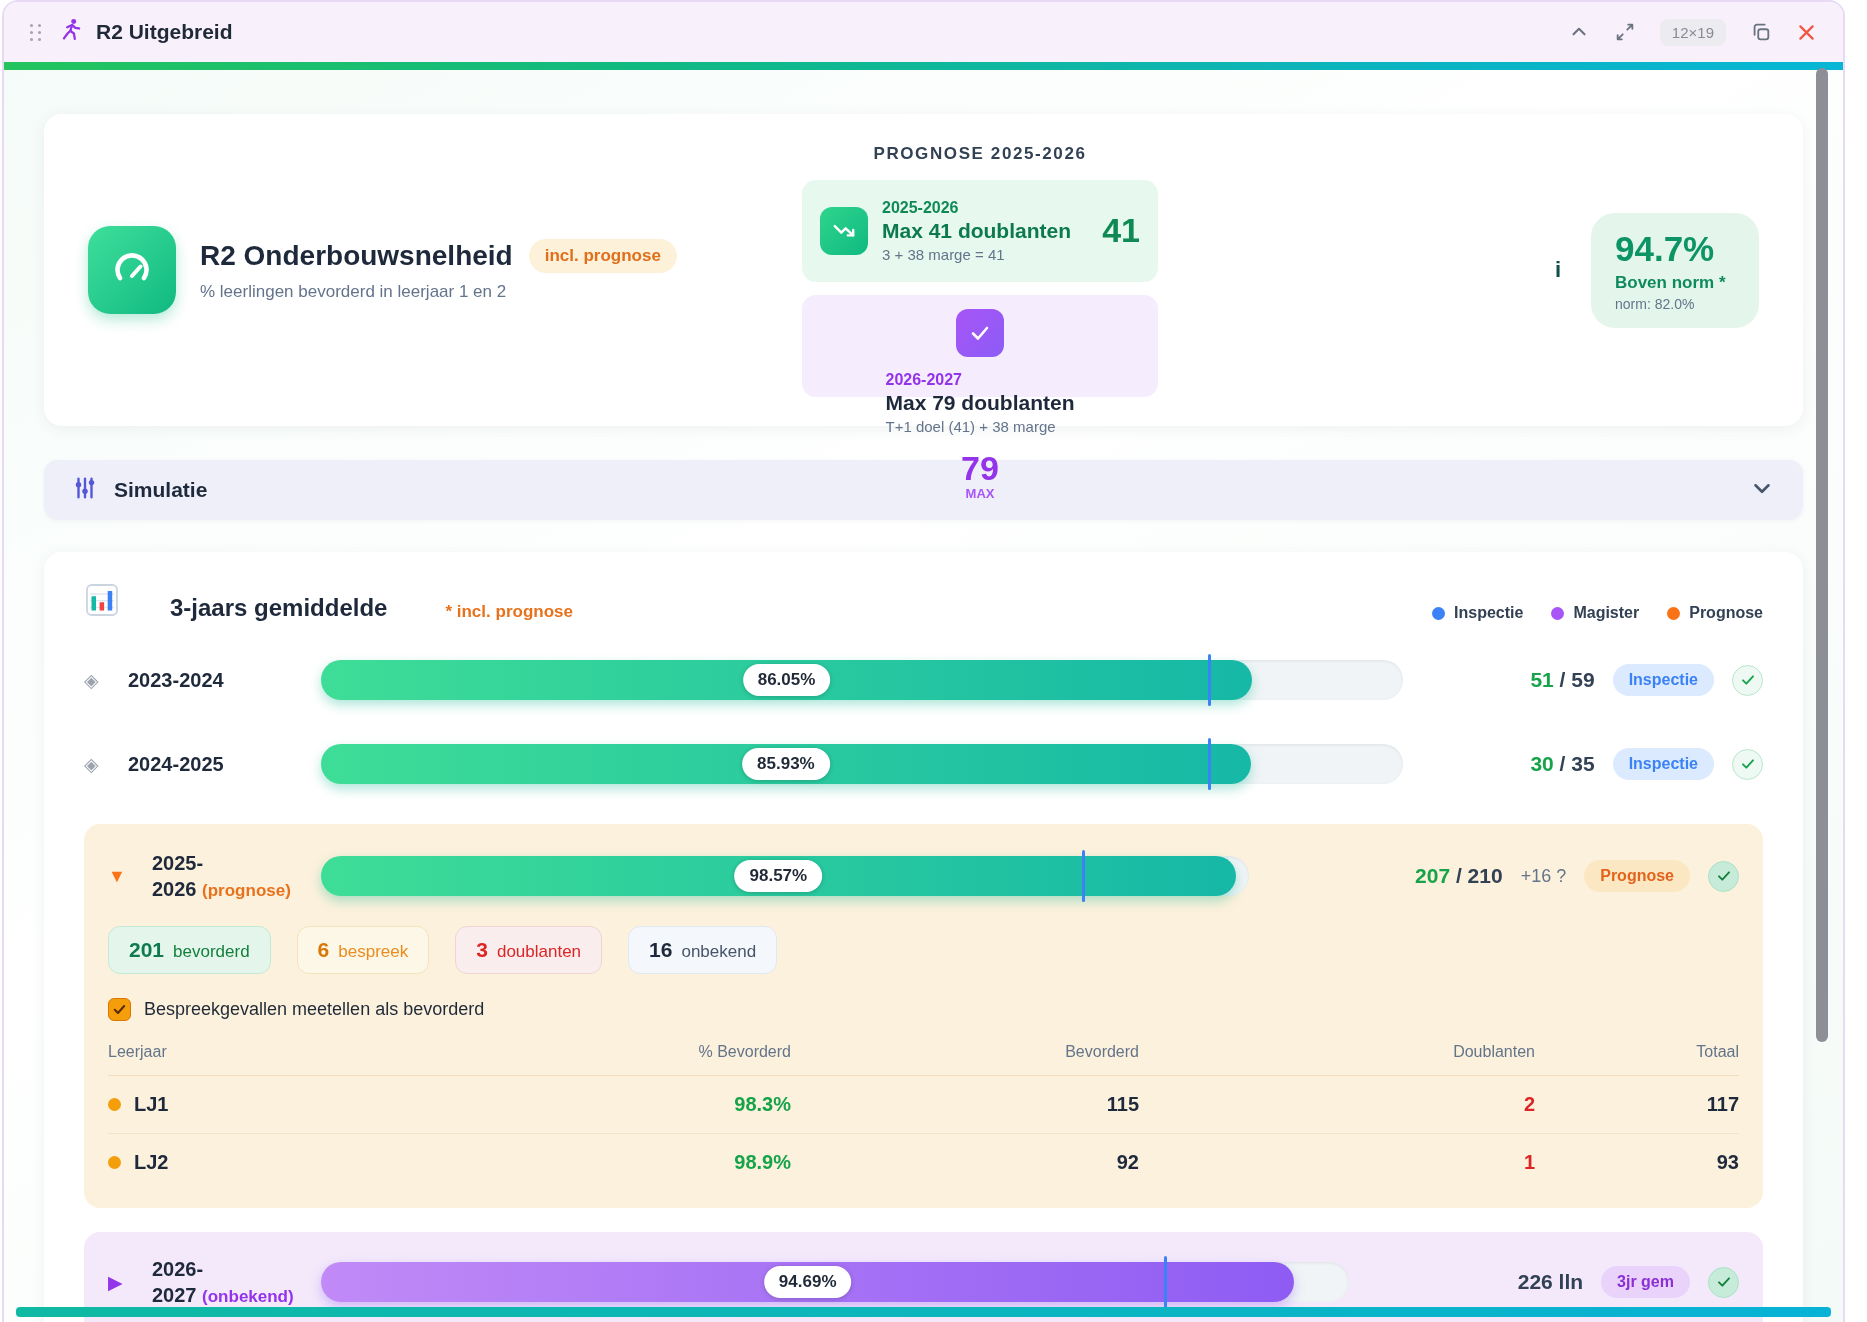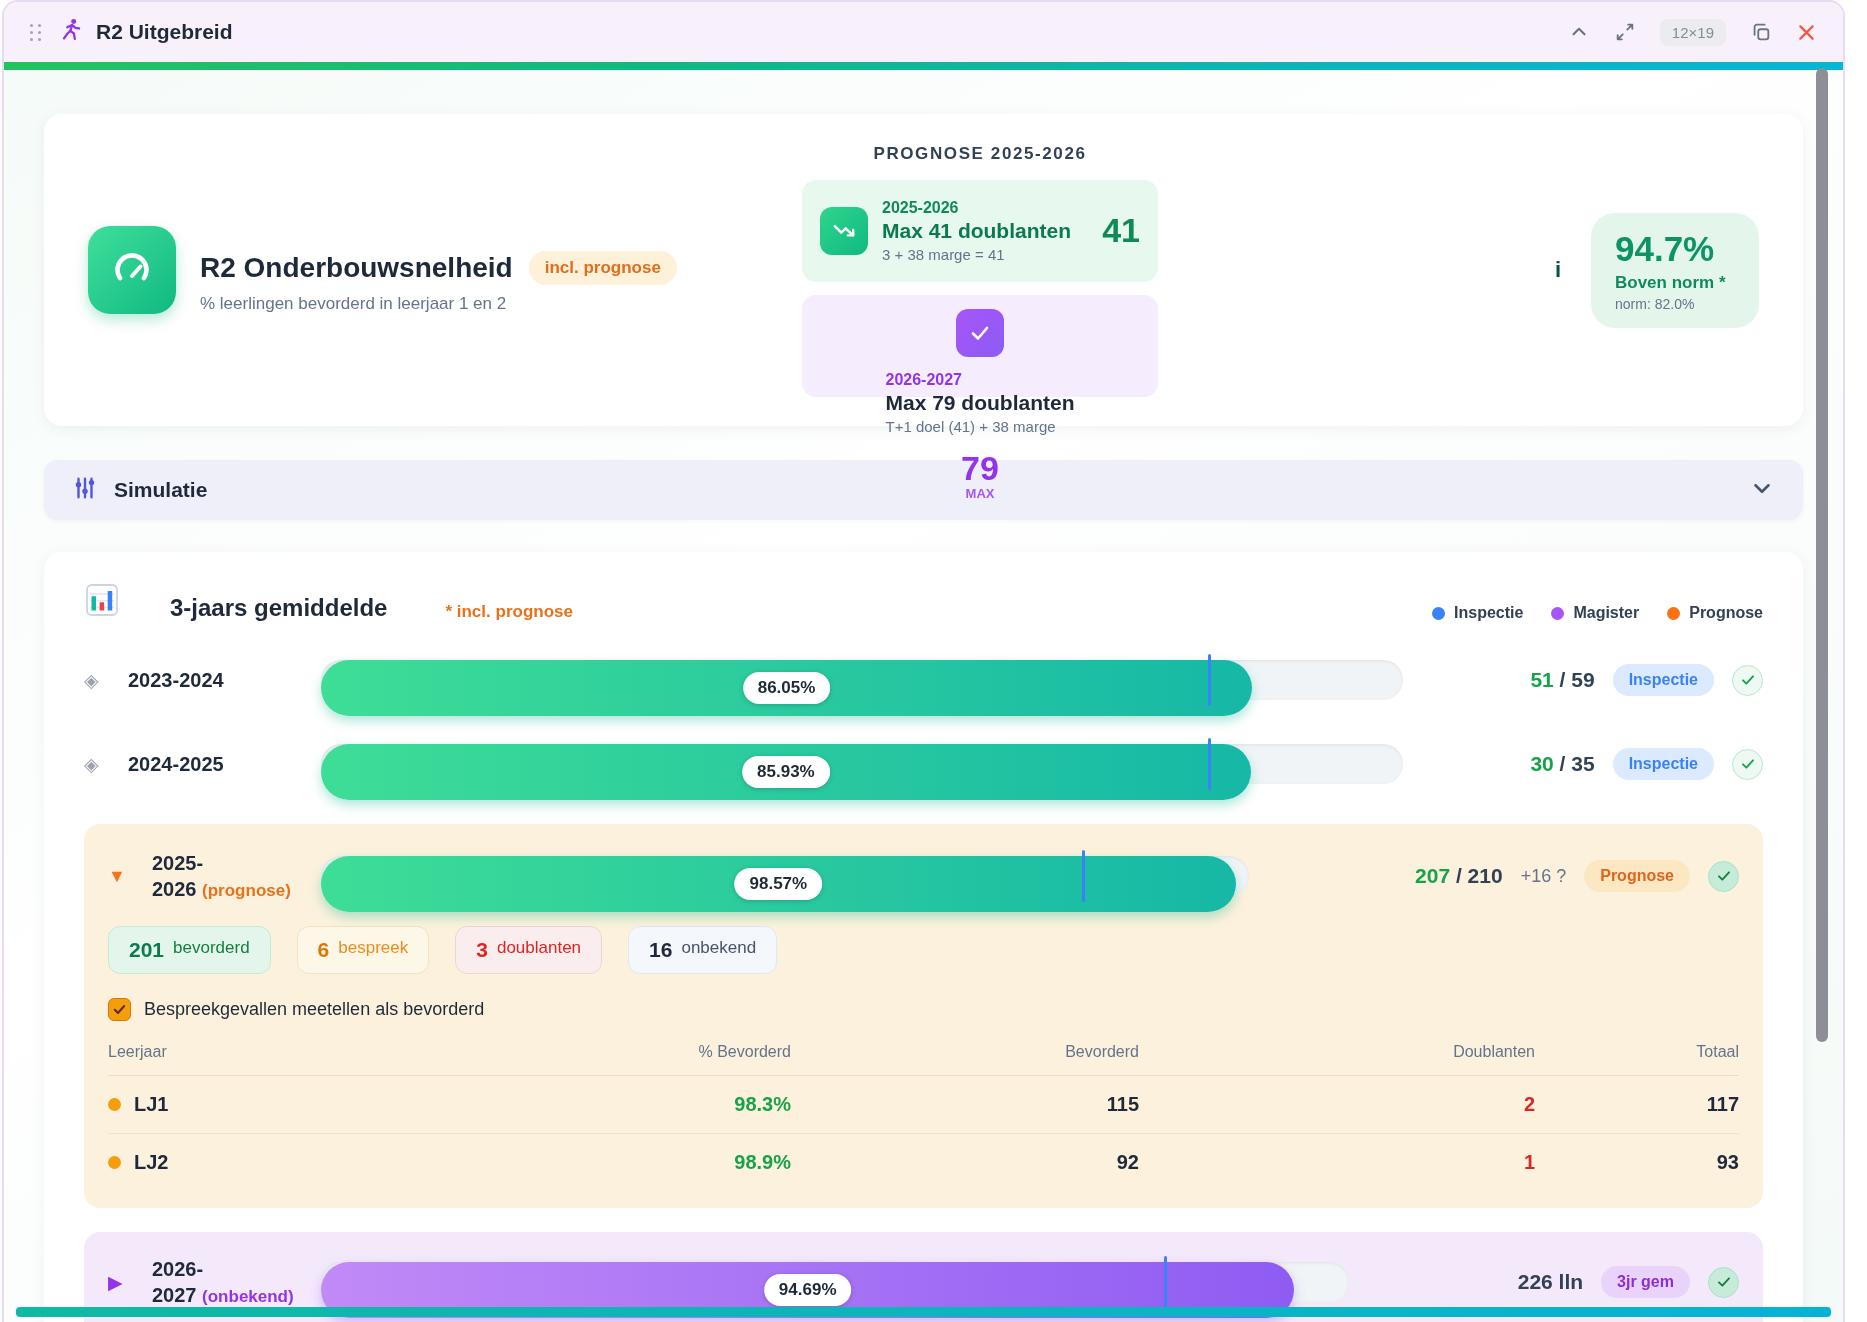--- a/index.html
+++ b/index.html
@@ -19,21 +19,21 @@
   .size-badge { background:#ebebf0; color:#8a8a95; font-size:15px; padding:5px 12px; border-radius:8px; }
   .ctrl { display:flex; align-items:center; justify-content:center; cursor:pointer; }
 
   .accent-top { height:8px; background:linear-gradient(90deg,#23c45e 0%,#10b981 35%,#0cb4c0 75%,#06b6d4 100%); }
 
   
   .content { padding:44px 40px 0 40px; background:linear-gradient(150deg,#f5fbf8 0%,#fefffe 40%,#f4faf7 100%); height:1254px; }
 
   .header-card { background:#fff; border-radius:18px; box-shadow:0 3px 14px rgba(50,70,90,.07);
     padding:30px 44px; height:312px; display:flex; align-items:center; }
-  .hc-left { flex:0 0 600px; display:flex; align-items:flex-end; gap:24px; }
+  .hc-left { flex:0 0 600px; display:flex; align-items:center; gap:24px; }
   .gauge-badge { width:88px; height:88px; border-radius:22px; background:linear-gradient(135deg,#3fdf9b,#10b981);
     display:flex; align-items:center; justify-content:center; box-shadow:0 6px 14px rgba(16,185,129,.3); }
   .hc-titlerow { display:flex; align-items:center; gap:16px; }
   .hc-title { font-size:28px; font-weight:bold; color:#1e293b; }
   .badge-incl { background:#fdf1da; color:#e06e1a; font-size:17px; font-weight:bold; padding:7px 16px; border-radius:999px; }
   .hc-sub { font-size:17px; color:#64748b; margin-top:9px; }
 
   .hc-mid { flex:0 0 356px; margin-left:114px; display:flex; flex-direction:column; }
   .prognose-title { font-size:17px; font-weight:bold; letter-spacing:1.6px; color:#334155; text-align:center; margin-bottom:16px; }
   .pcard { border-radius:14px; padding:14px 18px; display:flex; align-items:center; gap:14px; height:102px; }
@@ -88,21 +88,21 @@
   .row-icon { width:44px; font-size:19px; color:#9ca3af; }
   .row-icon--tri-orange { color:#f9731a; font-size:18px; }
   .row-icon--tri-purple { color:#9333ea; font-size:19px; }
   .row-label { font-size:20px; font-weight:bold; color:#1e293b; line-height:1.3; }
   .row-label .suffix { font-weight:bold; font-size:17px; }
   .suffix--orange { color:#e8721c; }
   .suffix--purple { color:#9333ea; }
 
   .bar-track { flex:1; height:40px; background:#f0f4f6; border-radius:999px; position:relative;
     box-shadow:inset 0 1px 3px rgba(90,110,120,.12); }
-  .bar-fill { position:absolute; left:0; top:0; height:56px; border-radius:999px; }
+  .bar-fill { position:absolute; left:0; top:0; height:40px; border-radius:999px; }
   .bar-fill--green { background:linear-gradient(90deg,#3edd97,#16b8a6); box-shadow:0 5px 12px rgba(22,184,150,.35); }
   .bar-fill--purple { background:linear-gradient(90deg,#c18af7,#8e5cf3); box-shadow:0 5px 12px rgba(140,92,243,.35); }
   .bar-chip { position:absolute; left:50%; top:50%; transform:translate(-50%,-50%); background:#fff;
     font-size:17px; font-weight:bold; color:#1f2937; padding:6px 15px; border-radius:999px;
     box-shadow:0 1px 5px rgba(0,0,0,.2); white-space:nowrap; }
   .norm-marker { position:absolute; top:-6px; width:3px; height:52px; background:#3b82f6; border-radius:2px; z-index:3; }
 
   .row-right { display:flex; align-items:center; gap:18px; margin-left:30px; justify-content:flex-end; }
   .rr-1 { flex:0 0 330px; } .rr-3 { flex:0 0 460px; } .rr-4 { flex:0 0 360px; }
   .row-score { font-size:21px; font-weight:bold; color:#334155; white-space:nowrap; }
@@ -117,21 +117,21 @@
   .check--solid { background:#c6ecd9; border:1.5px solid #a9e2c6; }
 
   .row-1 { margin-top:38px; } .row-2 { margin-top:44px; }
 
   .orange-card { margin-top:40px; background:#fcf1dc; border-radius:16px; padding:26px 24px 28px; }
   .orange-card .row-labelwrap { flex:0 0 213px; }
   .purple-card { margin-top:24px; background:#f3e9fb; border-radius:16px; padding:24px 24px 40px; }
   .purple-card .row-labelwrap { flex:0 0 213px; }
 
   .pills-row { margin-top:24px; display:flex; gap:26px; }
-  .pill { display:flex; align-items:flex-start; gap:9px; padding:11px 20px; border-radius:12px; border:1.5px solid transparent; }
+  .pill { display:flex; align-items:flex-end; gap:9px; padding:11px 20px; border-radius:12px; border:1.5px solid transparent; }
   .pill-value { font-size:21px; font-weight:bold; }
   .pill-label { font-size:17px; }
   .pill--green { background:#e4f6ec; border-color:#c4ead5; }
   .pill--green .pill-value { color:#0f7a4d; } .pill--green .pill-label { color:#15803d; }
   .pill--amber { background:#fdf7e8; border-color:#f3e3bb; }
   .pill--amber .pill-value { color:#d97708; } .pill--amber .pill-label { color:#ea8c1f; }
   .pill--red { background:#faeded; border-color:#f0d4d4; }
   .pill--red .pill-value { color:#dc2626; } .pill--red .pill-label { color:#dc2626; }
   .pill--gray { background:#f4f7fb; border-color:#e2e8f0; }
   .pill--gray .pill-value { color:#1e293b; } .pill--gray .pill-label { color:#475569; }

